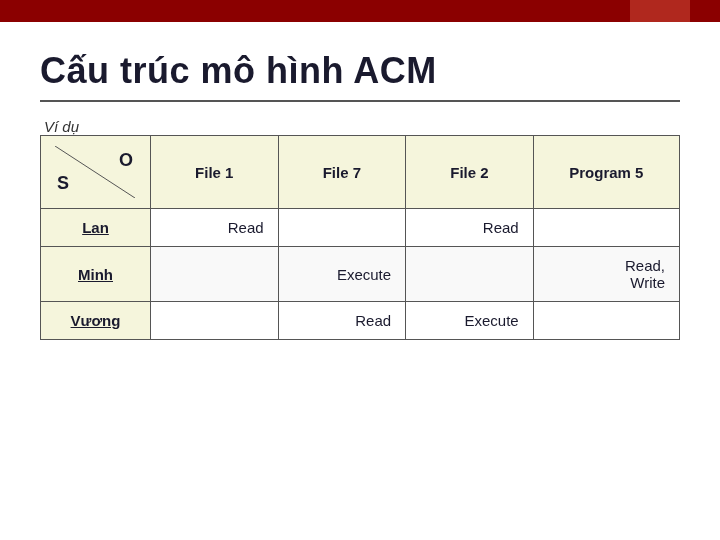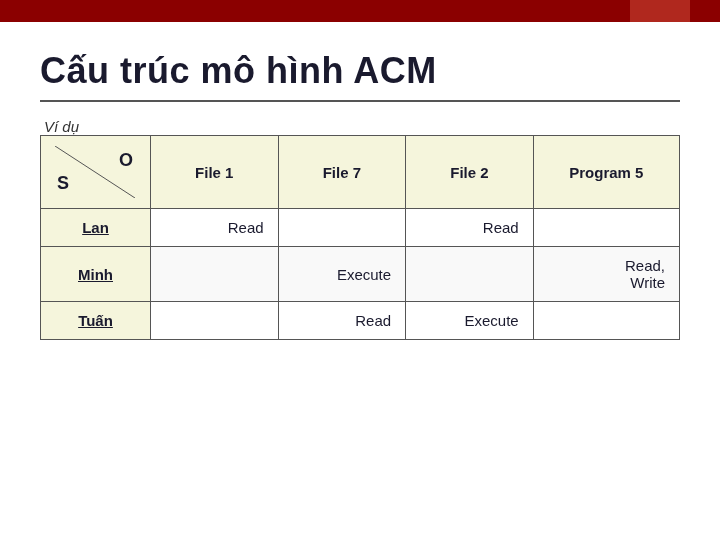--- a/index.html
+++ b/index.html
@@ -197,21 +197,21 @@
           <td></td>
         </tr>
         <tr>
           <td>Minh</td>
           <td></td>
           <td>Execute</td>
           <td></td>
           <td>Read,<br>Write</td>
         </tr>
         <tr>
-          <td>Tuấn</td>
+          <td>Vương</td>
           <td></td>
           <td>Read</td>
           <td>Execute</td>
           <td></td>
         </tr>
       </tbody>
   </table>
 
 </div>
 

